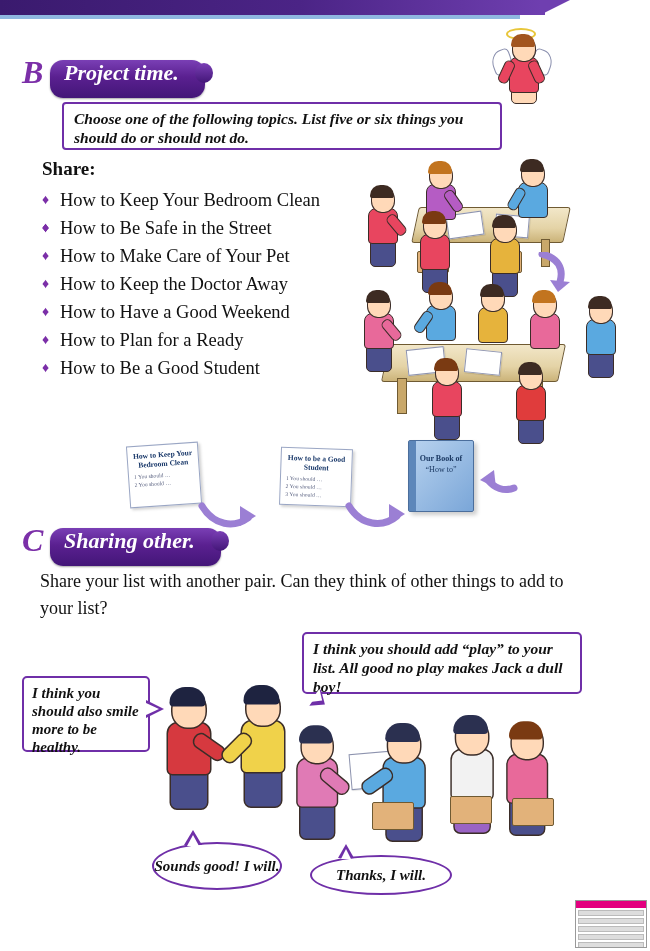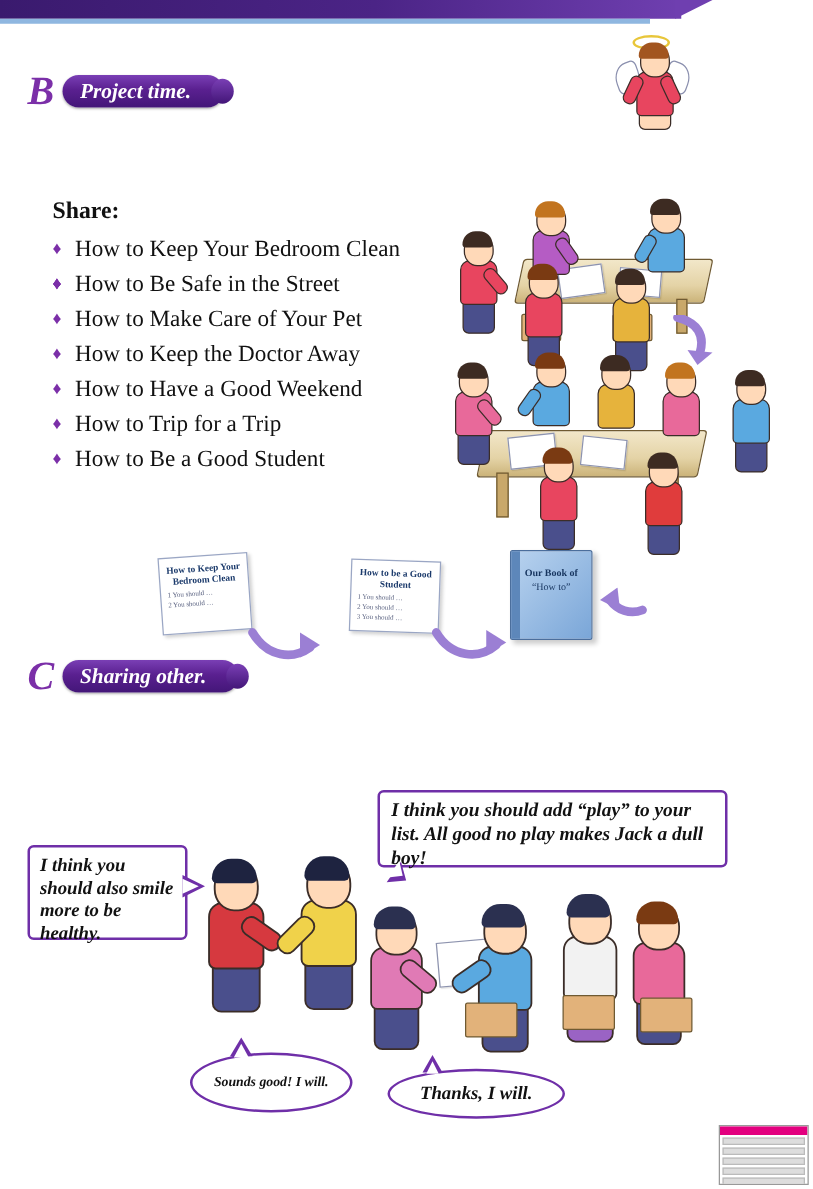--- a/index.html
+++ b/index.html
@@ -61,28 +61,28 @@
     font-style: italic;
     font-weight: bold;
     font-size: 32px;
     color: #7b2fa8;
     line-height: 1;
   }
   .sec-pill {
     position: absolute;
     left: 28px; top: 0;
     height: 26px;
-    padding: 0 26px 0 14px;
+    padding: 0 26px 12px 14px;
     background: linear-gradient(to bottom, #7a3fb5 0%, #5a2090 45%, #431678 100%);
     border-radius: 13px / 13px;
     color: #ffffff;
     font-family: "Liberation Serif", serif;
     font-style: italic;
     font-weight: bold;
-    font-size: 17px;
+    font-size: 22px;
     line-height: 26px;
     white-space: nowrap;
     box-shadow: 0 1px 2px rgba(0,0,0,0.35);
   }
   .sec-pill::after {
     content: "";
     position: absolute;
     right: -8px; top: 3px;
     width: 18px; height: 20px;
     background: linear-gradient(to bottom, #7a3fb5, #431678);
@@ -237,21 +237,21 @@
     font-style: italic;
     color: #111111;
     text-align: center;
     display: flex;
     align-items: center;
     justify-content: center;
   }
   #bubble-sounds {
     top: 842px; left: 152px;
     width: 130px; height: 48px;
-    font-size: 11px;
+    font-size: 15px;
     line-height: 18px;
   }
   #bubble-sounds .tail-outer {
     position: absolute;
     left: 30px; top: -14px;
     width: 0; height: 0;
     border-bottom: 15px solid #6f2fa8;
     border-left: 9px solid transparent;
     border-right: 9px solid transparent;
   }
@@ -468,31 +468,34 @@
     <div class="purple-block"></div>
     <div class="purple-slant"></div>
     <div class="blue-thin"></div>
   </div>
 
   <div class="section-head" id="section-b">
     <span class="sec-letter">B</span>
     <span class="sec-pill">Project time.</span>
   </div>
 
+  <div class="callout" id="instruction-box">
+    <span class="txt">Choose one of the following topics. List five or six things you should do or should not do.</span>
+  </div>
 
   <div id="topics-label">Share:</div>
   <ul id="topics-list">
     <li><span class="bullet">♦</span><span>How to Keep Your Bedroom Clean</span></li>
     <li><span class="bullet">♦</span></li>
     <li><span class="bullet">♦</span></li>
     <li><span class="bullet">♦</span><span>How to Be Safe in the Street</span></li>
     <li><span class="bullet">♦</span><span>How to Make Care of Your Pet</span></li>
     <li><span class="bullet">♦</span><span>How to Keep the Doctor Away</span></li>
     <li><span class="bullet">♦</span><span>How to Have a Good Weekend</span></li>
-    <li><span class="bullet">♦</span><span>How to Trip for a Trip</span></li>
+    <li><span class="bullet">♦</span><span>How to Plan for a Ready</span></li>
     <li><span class="bullet">♦</span><span>How to Be a Good Student</span></li>
   </ul>
 
   <div id="angel">
     <div class="halo"></div>
     <div class="wing" style="left:0px; top:22px; transform:rotate(-20deg);"></div>
     <div class="wing" style="left:40px; top:22px; transform:rotate(20deg) scaleX(-1);"></div>
     <div class="kid" style="left:14px; top:8px;">
       <div class="hair" style="background:#a2551f;"></div>
       <div class="head"></div>
@@ -630,20 +633,21 @@
   <svg class="arrow-svg" style="top:470px; left:478px;" width="40" height="26" viewBox="0 0 40 26">
     <path d="M36 18 C 26 22, 16 18, 10 10" stroke="#9b7fd4" stroke-width="7" fill="none" stroke-linecap="round"></path>
     <polygon points="16,0 2,10 18,18" fill="#9b7fd4"></polygon>
   </svg>
 
   <div class="section-head" id="section-c">
     <span class="sec-letter">C</span>
     <span class="sec-pill">Sharing other.</span>
   </div>
 
+  <div id="sharing-text">Share your list with another pair. Can they think of other things to add to your list?</div>
 
   <div class="bubble" id="bubble-play">
     <span>I think you should add “play” to your list. All good no play makes Jack a dull boy!</span>
     <span class="tail-outer"></span>
     <span class="tail-inner"></span>
   </div>
 
   <div class="bubble" id="bubble-smile">
     <span>I think you should also smile more to be healthy.</span>
     <span class="tail-outer"></span>

